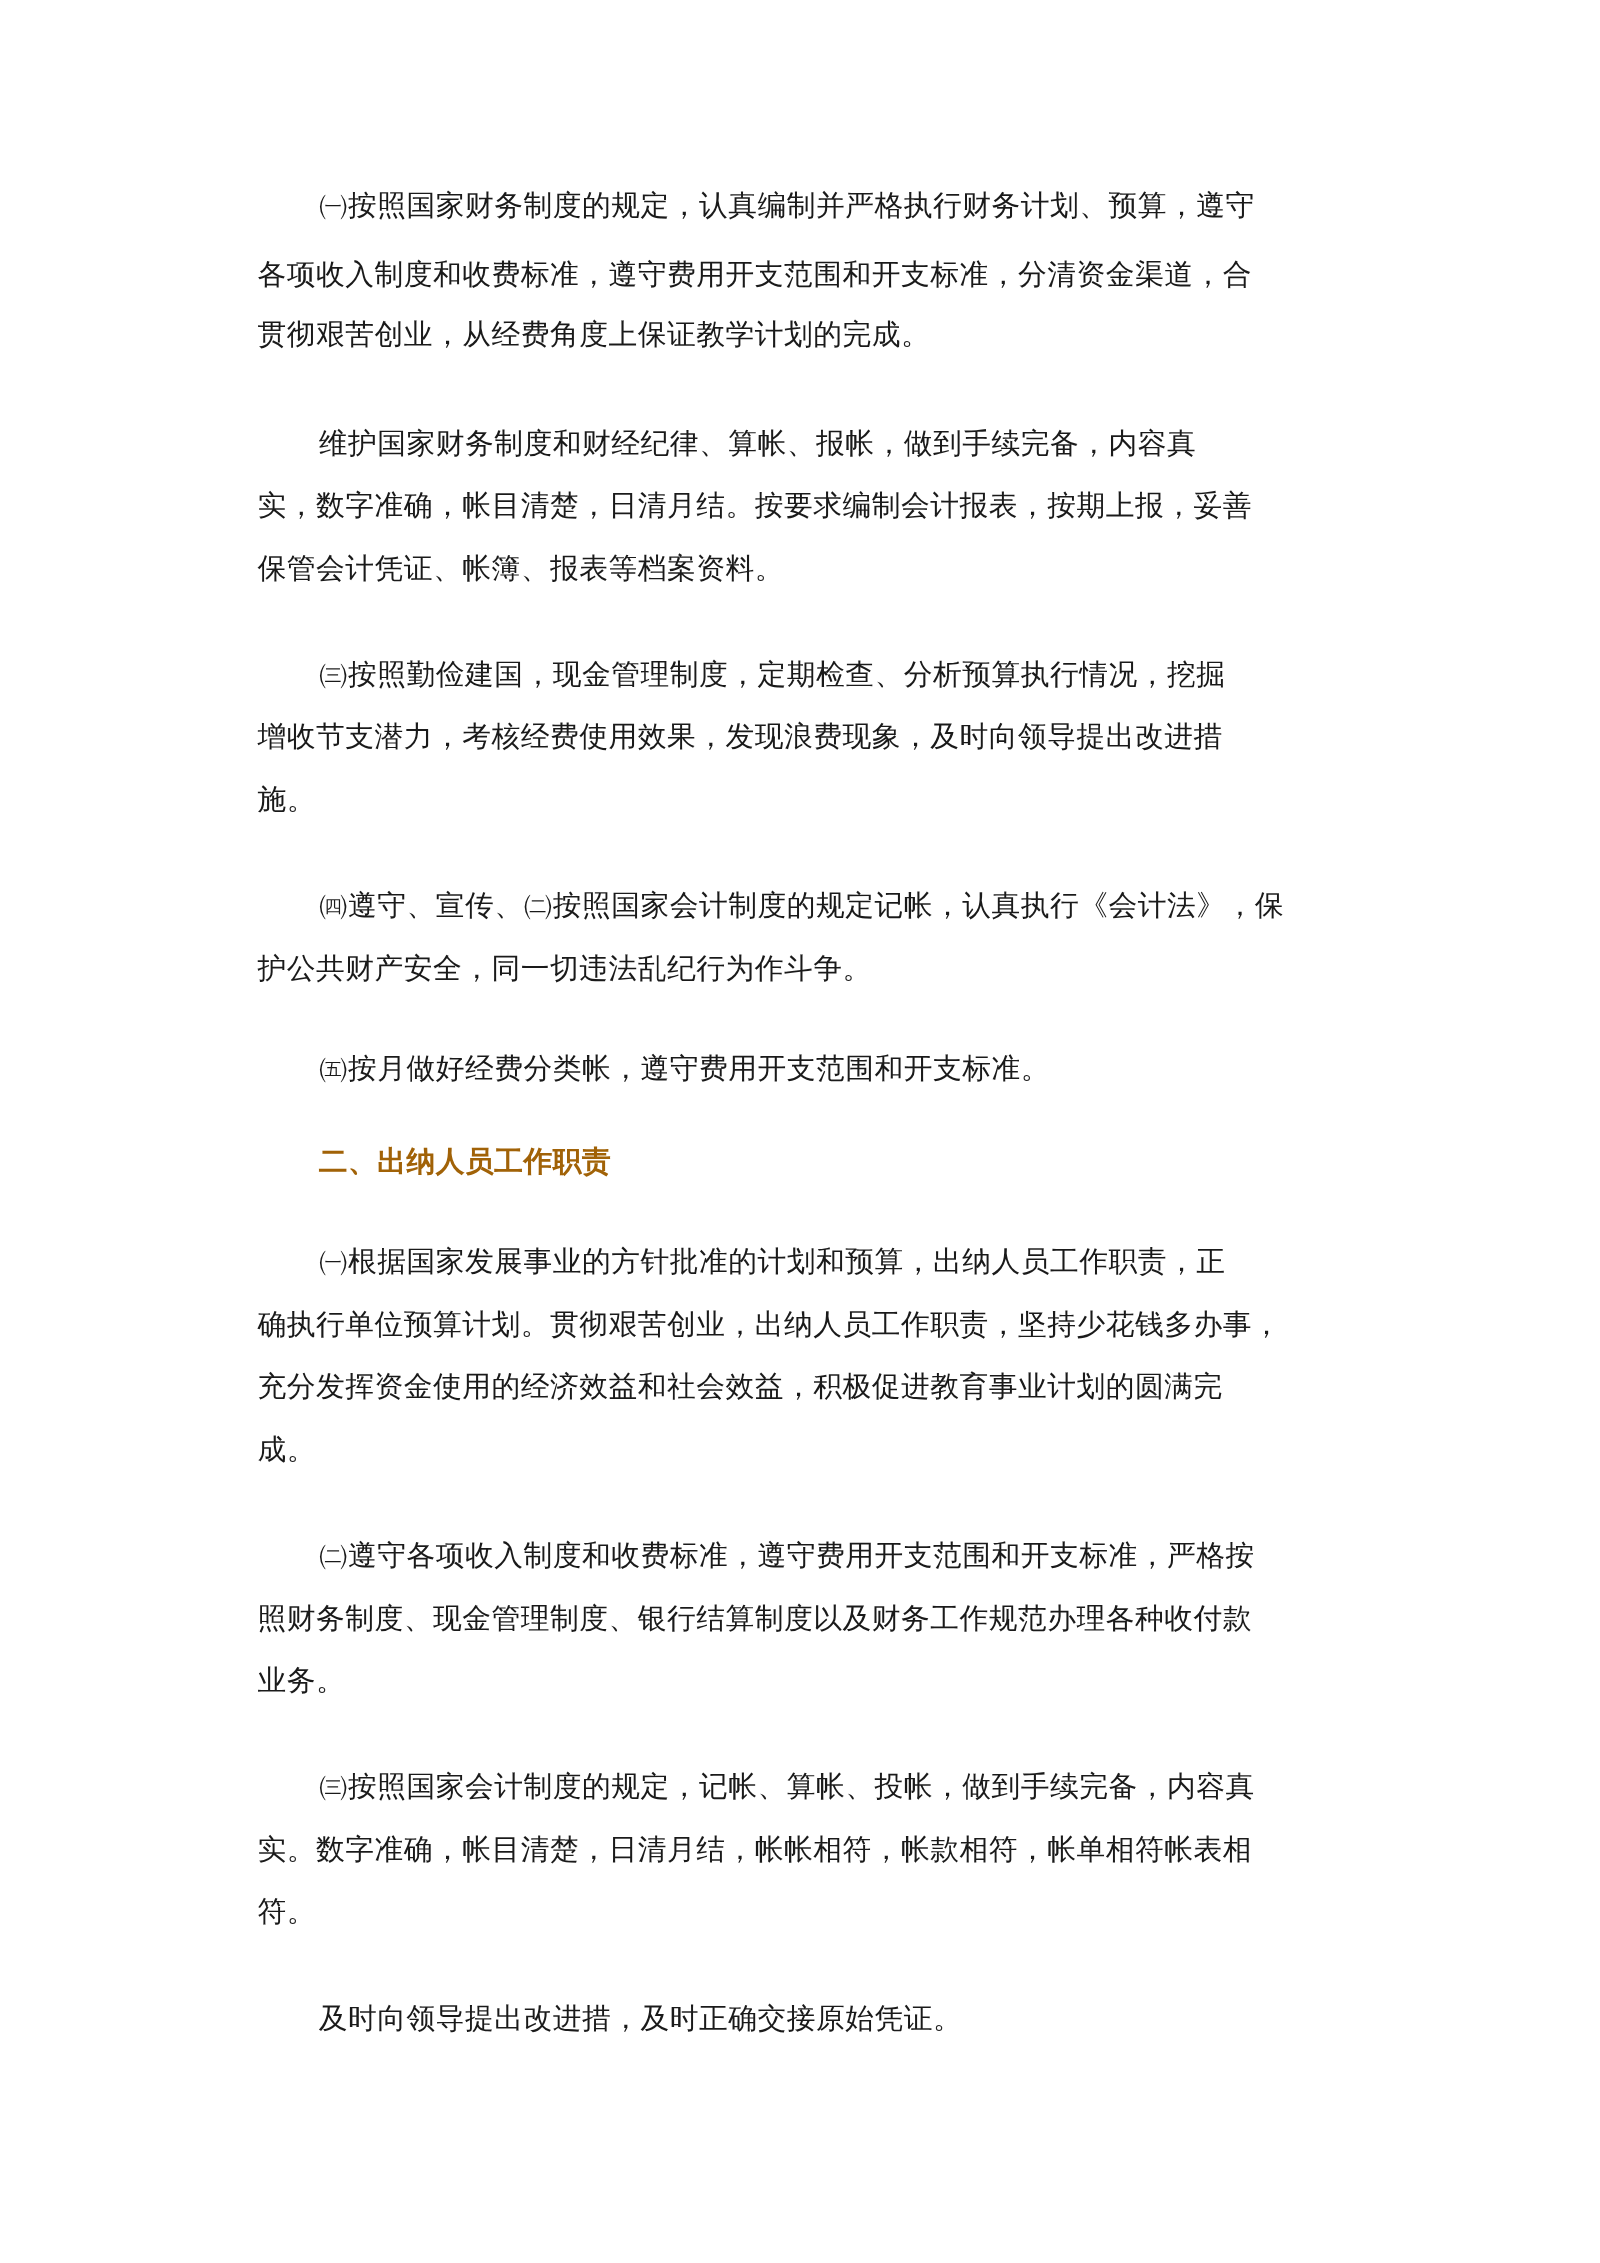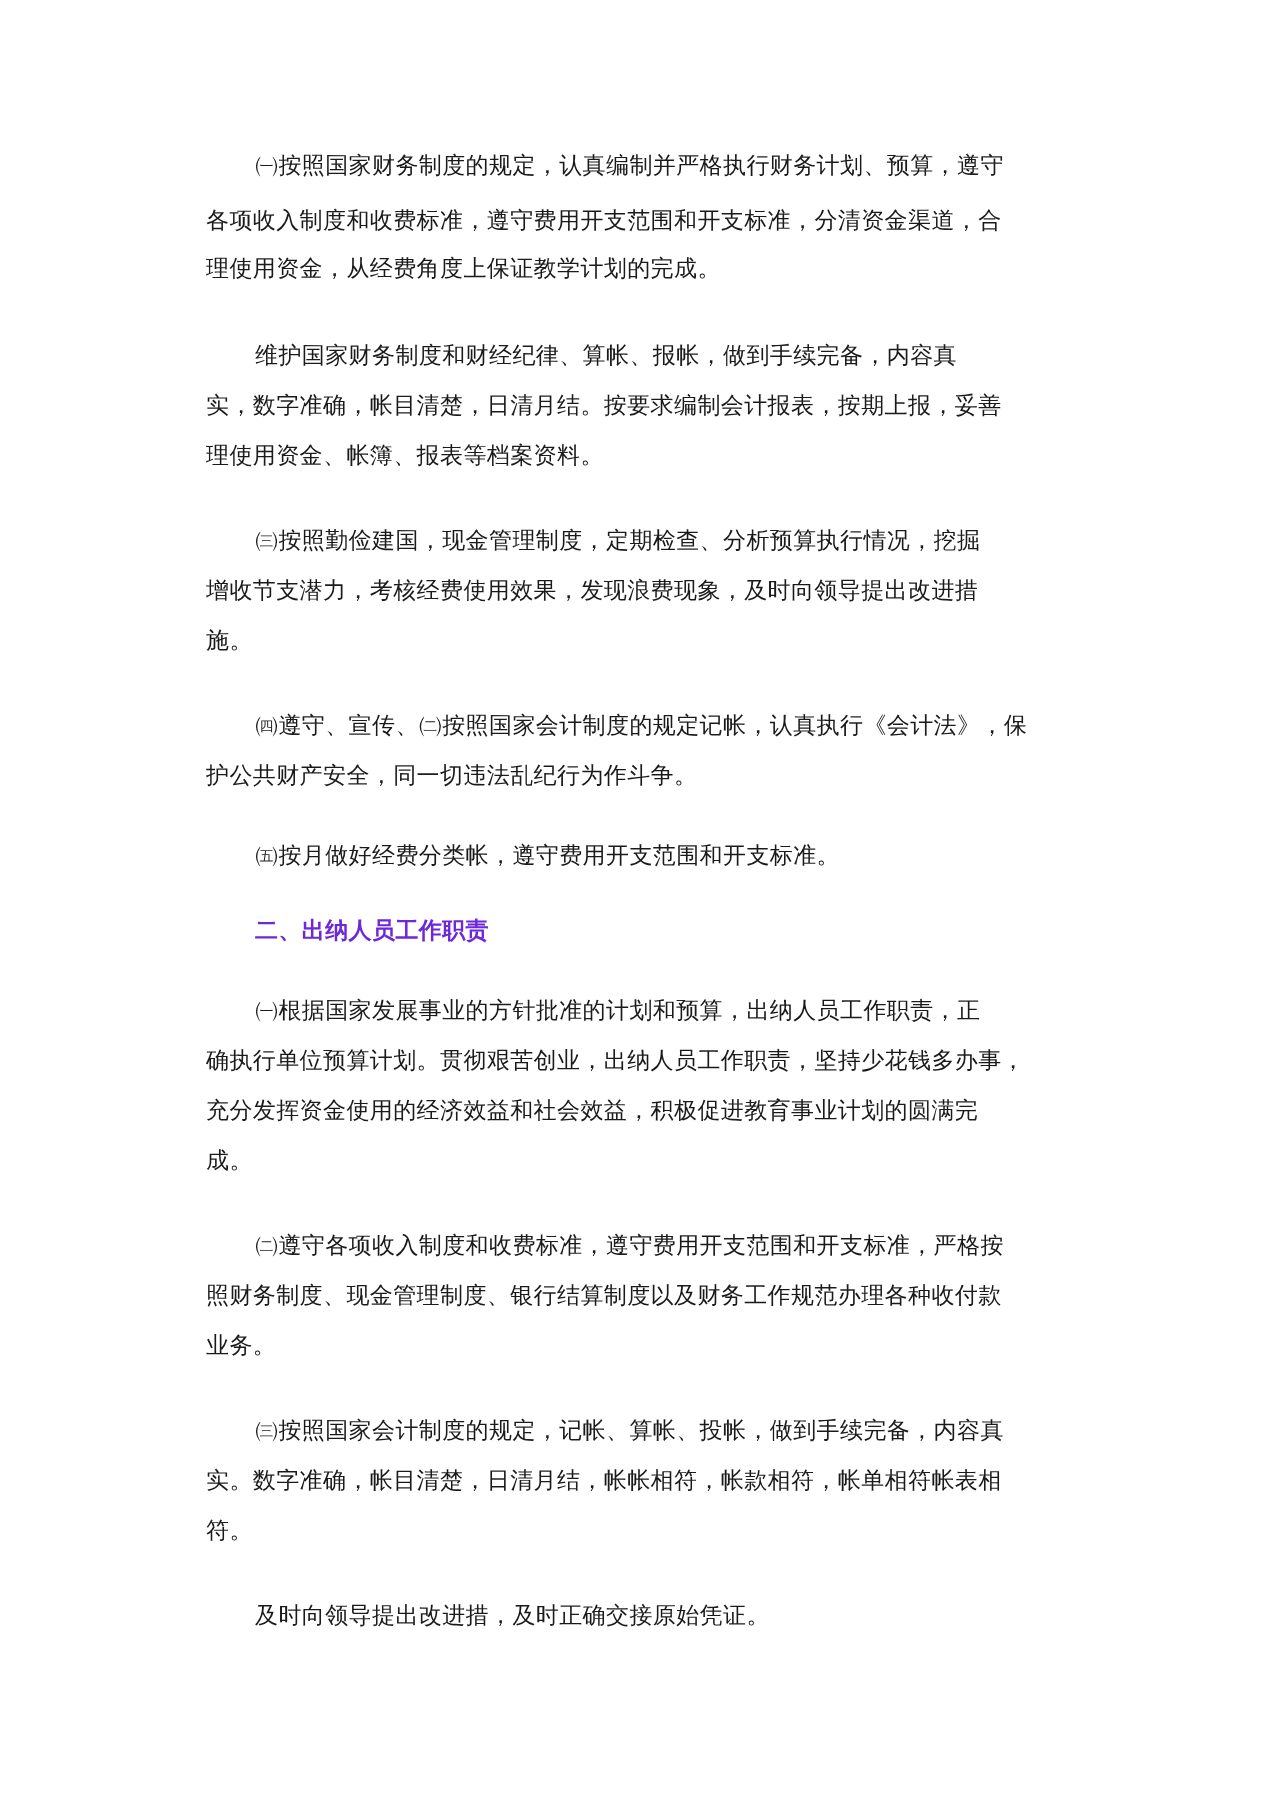--- a/index.html
+++ b/index.html
@@ -11,37 +11,37 @@
       width: 880px;
       font-family: "DejaVu Serif", "Liberation Serif", serif;
       font-size: 23px;
       line-height: 30px;
       height: 30px;
       color: #1a1a1a;
       white-space: nowrap;
       letter-spacing: 0.4px;
     }
     .line.indent { left: 243px; }
-    .line.heading { font-weight: bold; color: #6d28d9; }
+    .line.heading { font-weight: bold; color: #a16207; }
   </style>
 </head>
 <body>
 
 <div class="page">
 
   <div>
     <div class="line indent" style="top:150px">㈠按照国家财务制度的规定，认真编制并严格执行财务计划、预算，遵守</div>
     <div class="line" style="top:205px">各项收入制度和收费标准，遵守费用开支范围和开支标准，分清资金渠道，合</div>
-    <div class="line" style="top:253px">理使用资金，从经费角度上保证教学计划的完成。</div>
+    <div class="line" style="top:253px">贯彻艰苦创业，从经费角度上保证教学计划的完成。</div>
   </div>
 
   <div>
     <div class="line indent" style="top:340px">维护国家财务制度和财经纪律、算帐、报帐，做到手续完备，内容真</div>
     <div class="line" style="top:390px">实，数字准确，帐目清楚，日清月结。按要求编制会计报表，按期上报，妥善</div>
-    <div class="line" style="top:440px">理使用资金、帐簿、报表等档案资料。</div>
+    <div class="line" style="top:440px">保管会计凭证、帐簿、报表等档案资料。</div>
   </div>
 
   <div>
     <div class="line indent" style="top:525px">㈢按照勤俭建国，现金管理制度，定期检查、分析预算执行情况，挖掘</div>
     <div class="line" style="top:575px">增收节支潜力，考核经费使用效果，发现浪费现象，及时向领导提出改进措</div>
     <div class="line" style="top:625px">施。</div>
   </div>
 
   <div>
     <div class="line indent" style="top:710px">㈣遵守、宣传、㈡按照国家会计制度的规定记帐，认真执行《会计法》，保</div>

